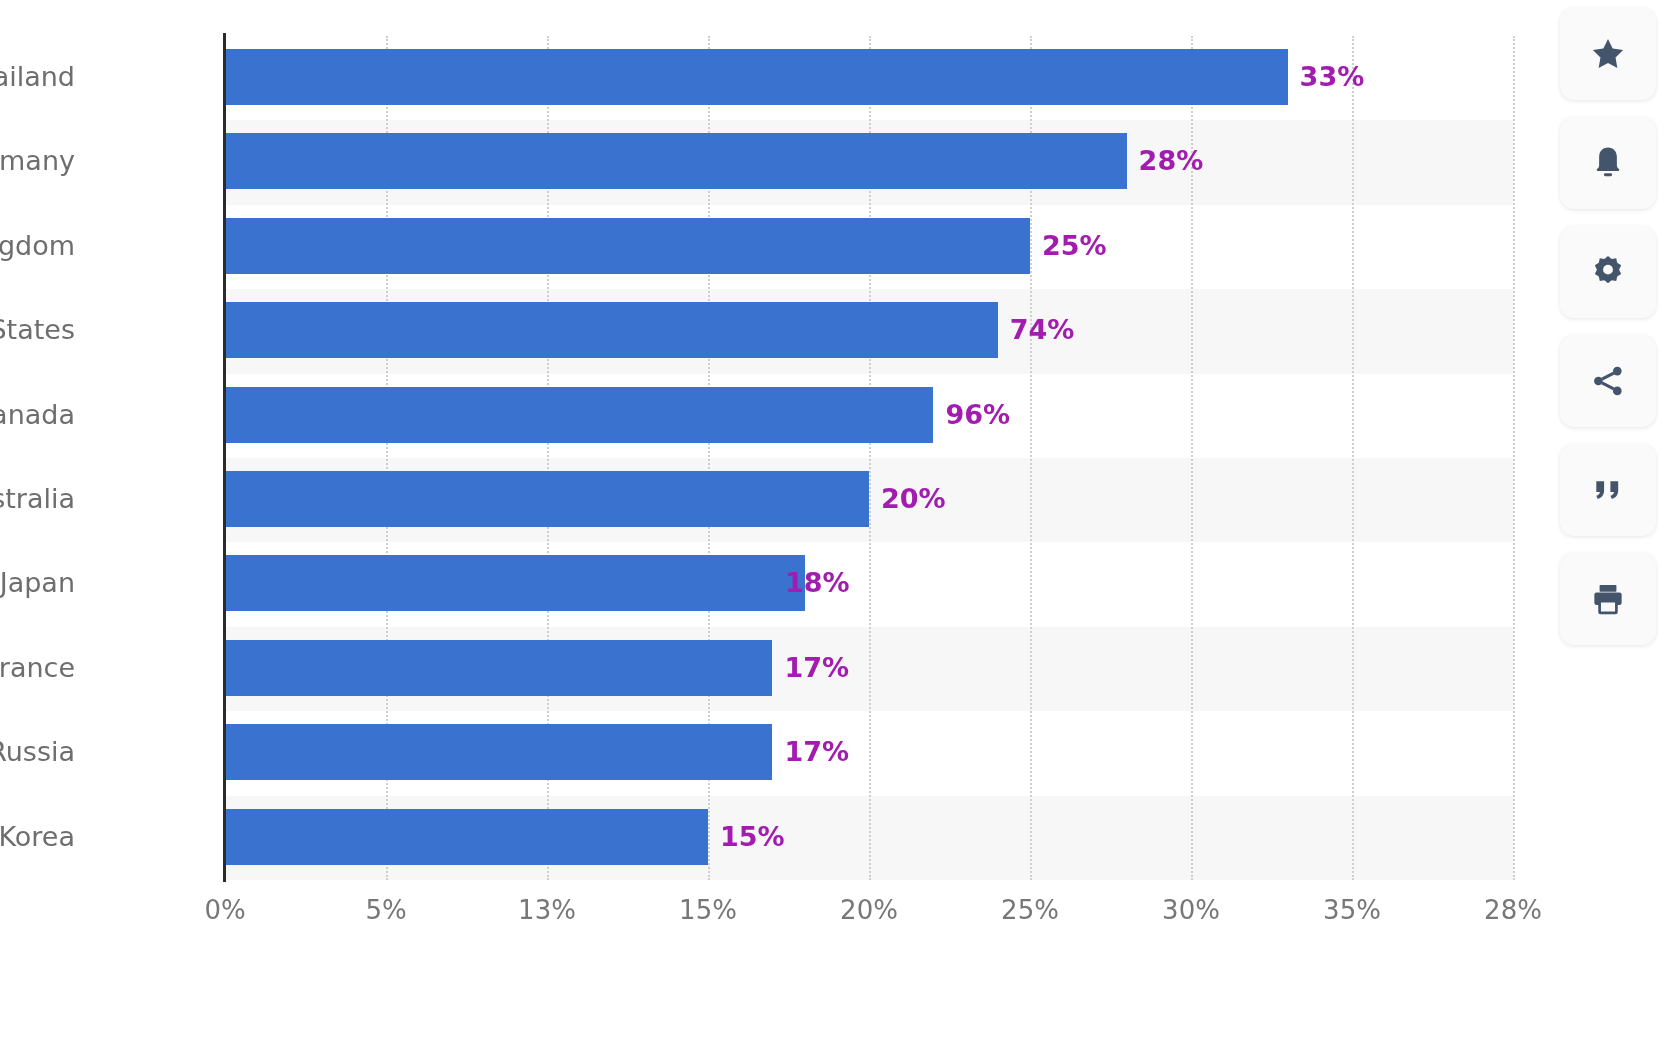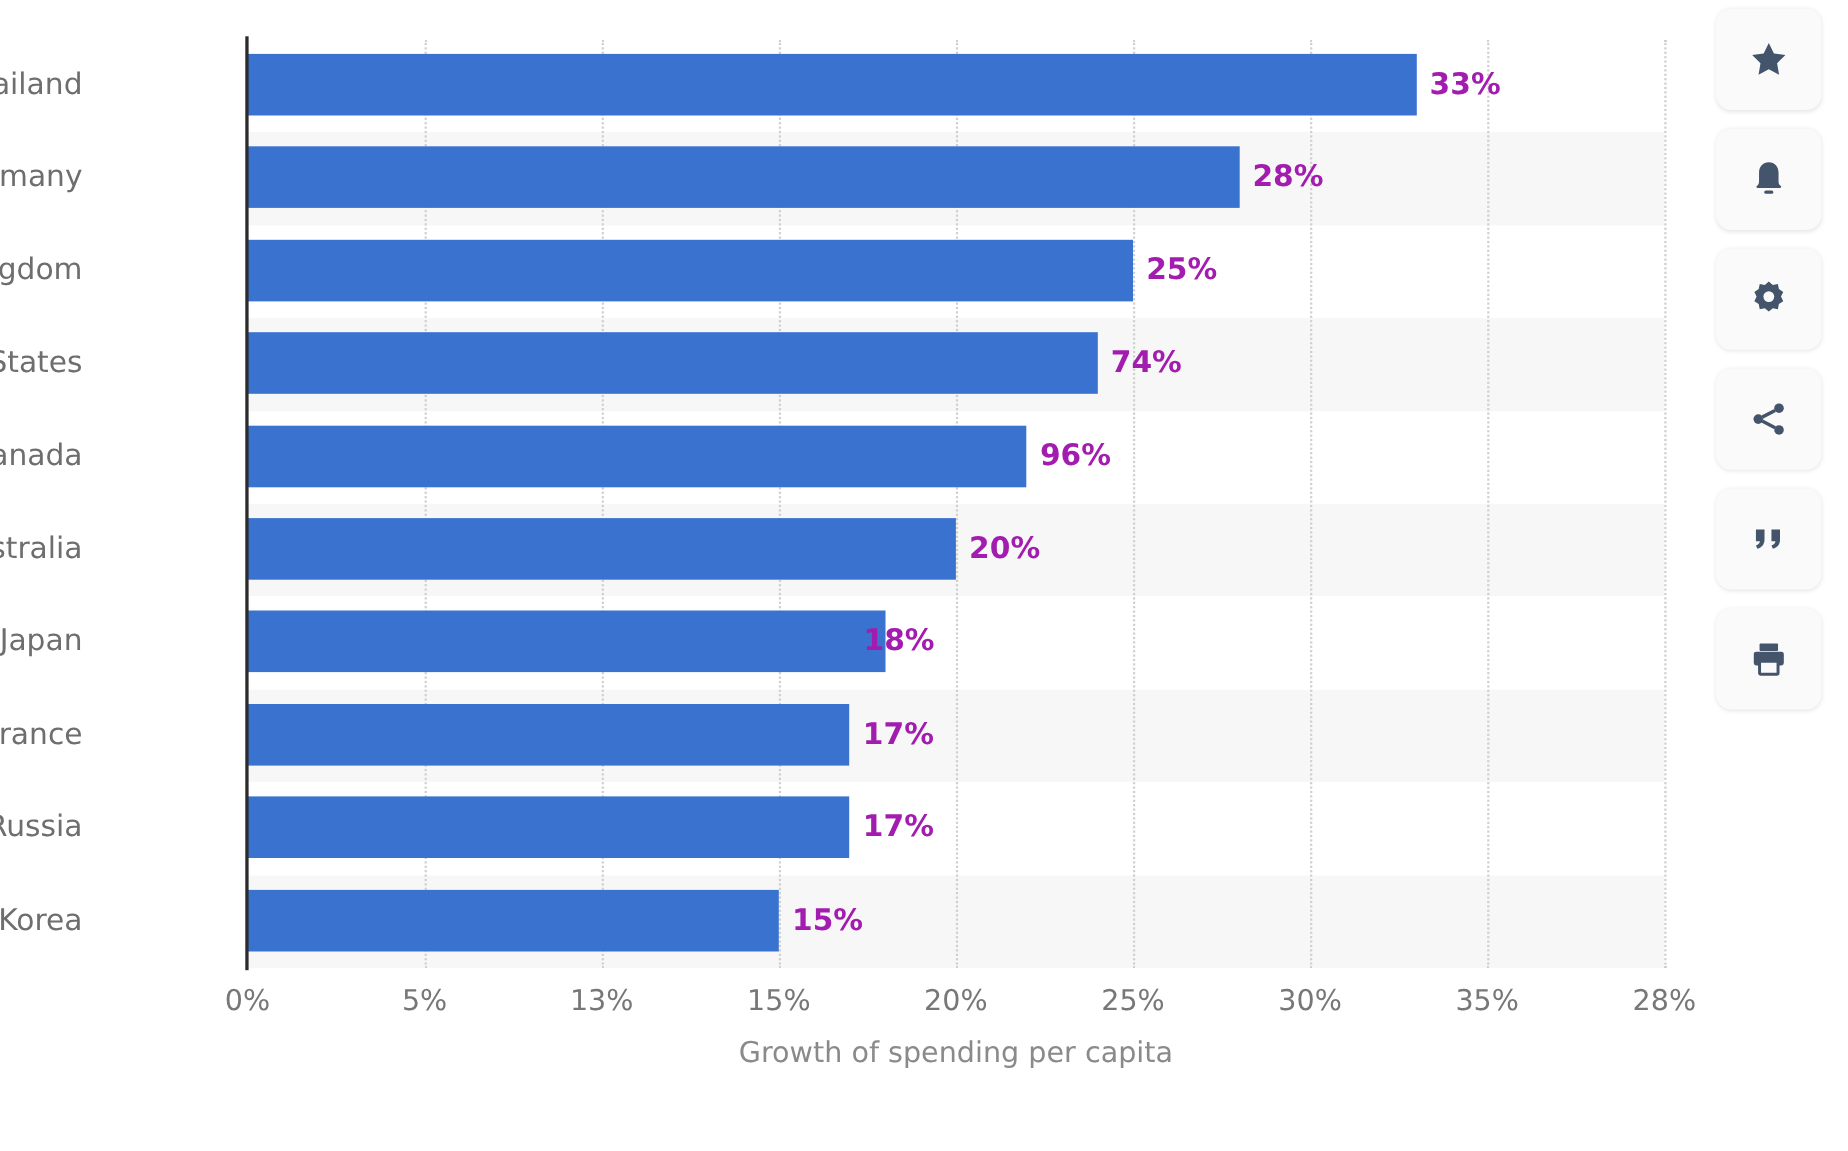--- a/index.html
+++ b/index.html
@@ -229,21 +229,20 @@
       <div class="xtick" style="left: 386px;">5%</div>
       <div class="xtick" style="left: 547px;">13%</div>
       <div class="xtick" style="left: 708px;">15%</div>
       <div class="xtick" style="left: 869px;">20%</div>
       <div class="xtick" style="left: 1030px;">25%</div>
       <div class="xtick" style="left: 1191px;">30%</div>
       <div class="xtick" style="left: 1352px;">35%</div>
       <div class="xtick" style="left: 1513px;">28%</div>
     </div>
 
-  <div class="x-axis-title">Growth of spending per capita</div>
 
 </div>
 
 <div id="action-rail">
 
   <div class="rail-btn">
     <span>
       <svg width="38" height="38" viewBox="0 0 24 24">
           <path class="rail-icon-fill" d="M12 2.6l2.95 5.98 6.6.96-4.78 4.66 1.13 6.57L12 17.67l-5.9 3.1 1.13-6.57L2.45 9.54l6.6-.96z"></path>
         </svg>

